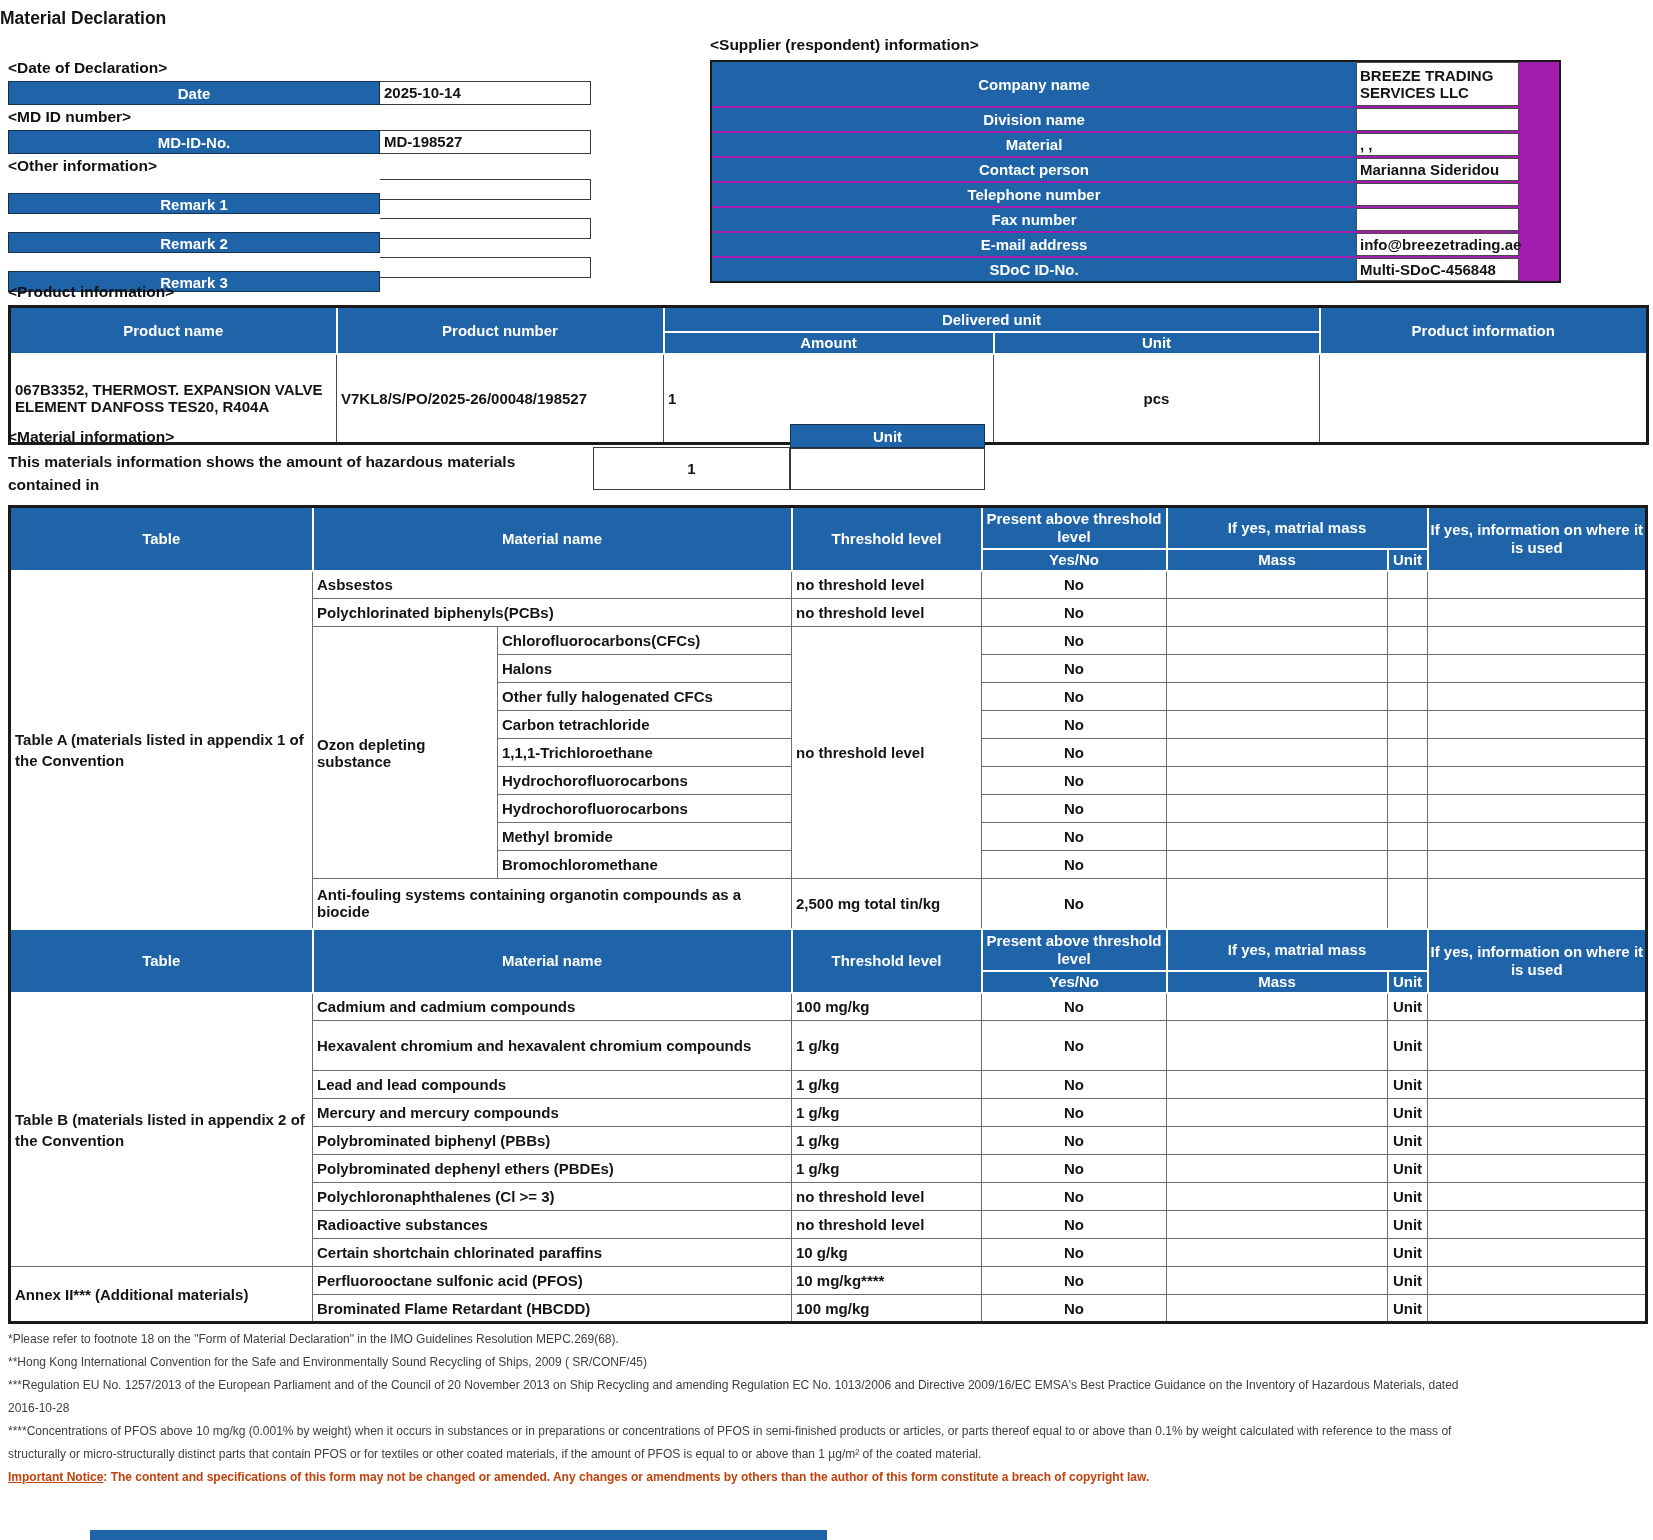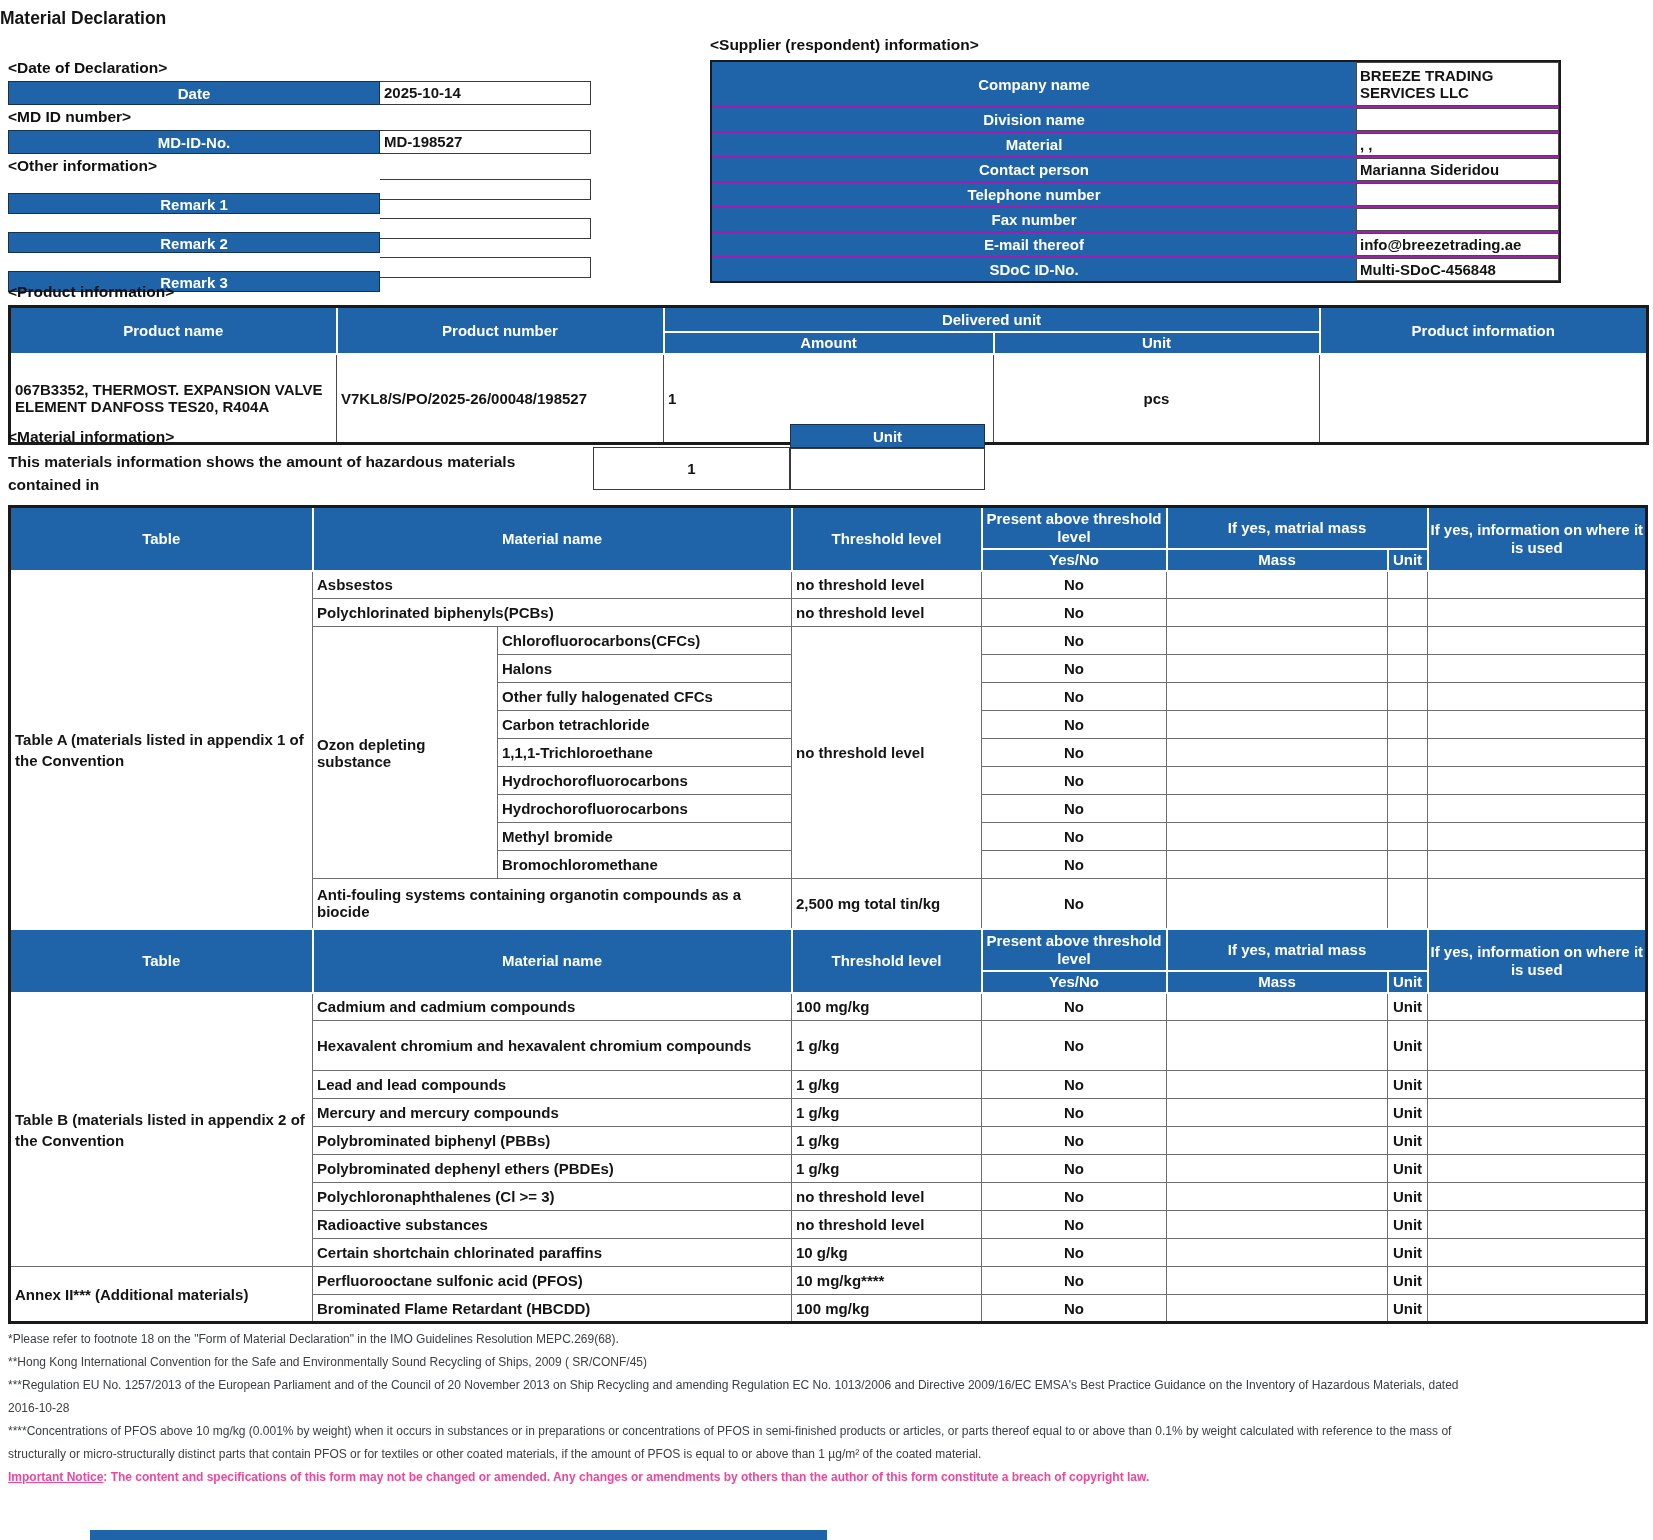--- a/index.html
+++ b/index.html
@@ -17,21 +17,21 @@
     background: #fff; border: 1.5px solid #3a3a3a; border-left: none; padding-left: 4px; }
   .remarks .kv { margin-bottom: 4px; }
   .remarks .kv-label { height: 21px; line-height: 21px; margin-top: 14px; }
   .remarks .kv-value { height: 21px; }
 
   
   .supplier { left: 710px; top: 60px; width: 851px; border: 2px solid #1a1a1a; background: #a21caf; }
   .sup-row { display: flex; margin-bottom: 2px; }
   .sup-row:last-child { margin-bottom: 0; }
   .sup-label { width: 644px; font-size: 15px; display: flex; align-items: center; justify-content: center; }
-  .sup-value { width: 203px; background: #fff; border: 1.5px solid #4a4a4a; font-size: 15px; font-weight: bold;
+  .sup-value { width: 163px; background: #fff; border: 1.5px solid #4a4a4a; font-size: 15px; font-weight: bold;
     padding: 0 3px; display: flex; align-items: center; }
   .sup-row.tall2 { height: 44px; }
   .sup-row.std { height: 23px; }
 
   
   table { border-collapse: collapse; table-layout: fixed; }
   td { overflow: hidden; }
 
   .ptable { left: 8px; top: 305px; width: 1638px; border: 3px solid #1a1a1a; }
   .ptable td.blue { border: 2px solid #ffffff; font-size: 15px; }
@@ -50,21 +50,21 @@
   .mt td { font-size: 15px; }
   .mt td.blue { border: 2px solid #ffffff; line-height: 18px; }
   .mt td.cell { border: 1px solid #6e6e6e; background: #fff; font-weight: bold; padding: 1px 4px; vertical-align: middle; }
   .mt td.c { text-align: center; }
   .mt tr.hr1 { height: 42px; } .mt tr.hr2 { height: 22px; }
   .mt tr.std { height: 28px; } .mt tr.tall { height: 50px; }
   .mt td.tlabel { line-height: 21px; }
 
   .fnblock { left: 8px; top: 1328px; width: 1460px; font-size: 12px; line-height: 23px; color: #3c4043; }
   .fn { font-weight: normal; }
-  .notice { color: #ec4899; font-weight: bold; }
+  .notice { color: #c2410c; font-weight: bold; }
   .notice-label { text-decoration: underline; }
 
   .bottom-bar { left: 90px; top: 1530px; width: 737px; height: 10px; background: #1f64a8; }
 </style>
 </head>
 <body>
 
 <div class="abs page-title">Material Declaration</div>
 <div class="abs sec-label" style="left:710px;top:36px">&lt;Supplier (respondent) information&gt;</div>
 
@@ -113,21 +113,21 @@
   </div>
   <div class="sup-row std">
     <div class="sup-label blue">Telephone number</div>
     <div class="sup-value"></div>
   </div>
   <div class="sup-row std">
     <div class="sup-label blue">Fax number</div>
     <div class="sup-value"></div>
   </div>
   <div class="sup-row std">
-    <div class="sup-label blue">E-mail thereof</div>
+    <div class="sup-label blue">E-mail address</div>
     <div class="sup-value">info@breezetrading.ae</div>
   </div>
   <div class="sup-row std">
     <div class="sup-label blue">SDoC ID-No.</div>
     <div class="sup-value">Multi-SDoC-456848</div>
   </div>
 </div>
 
 <div class="abs sec-label" style="left:8px;top:283px">&lt;Product information&gt;</div>
 <table class="abs ptable">

